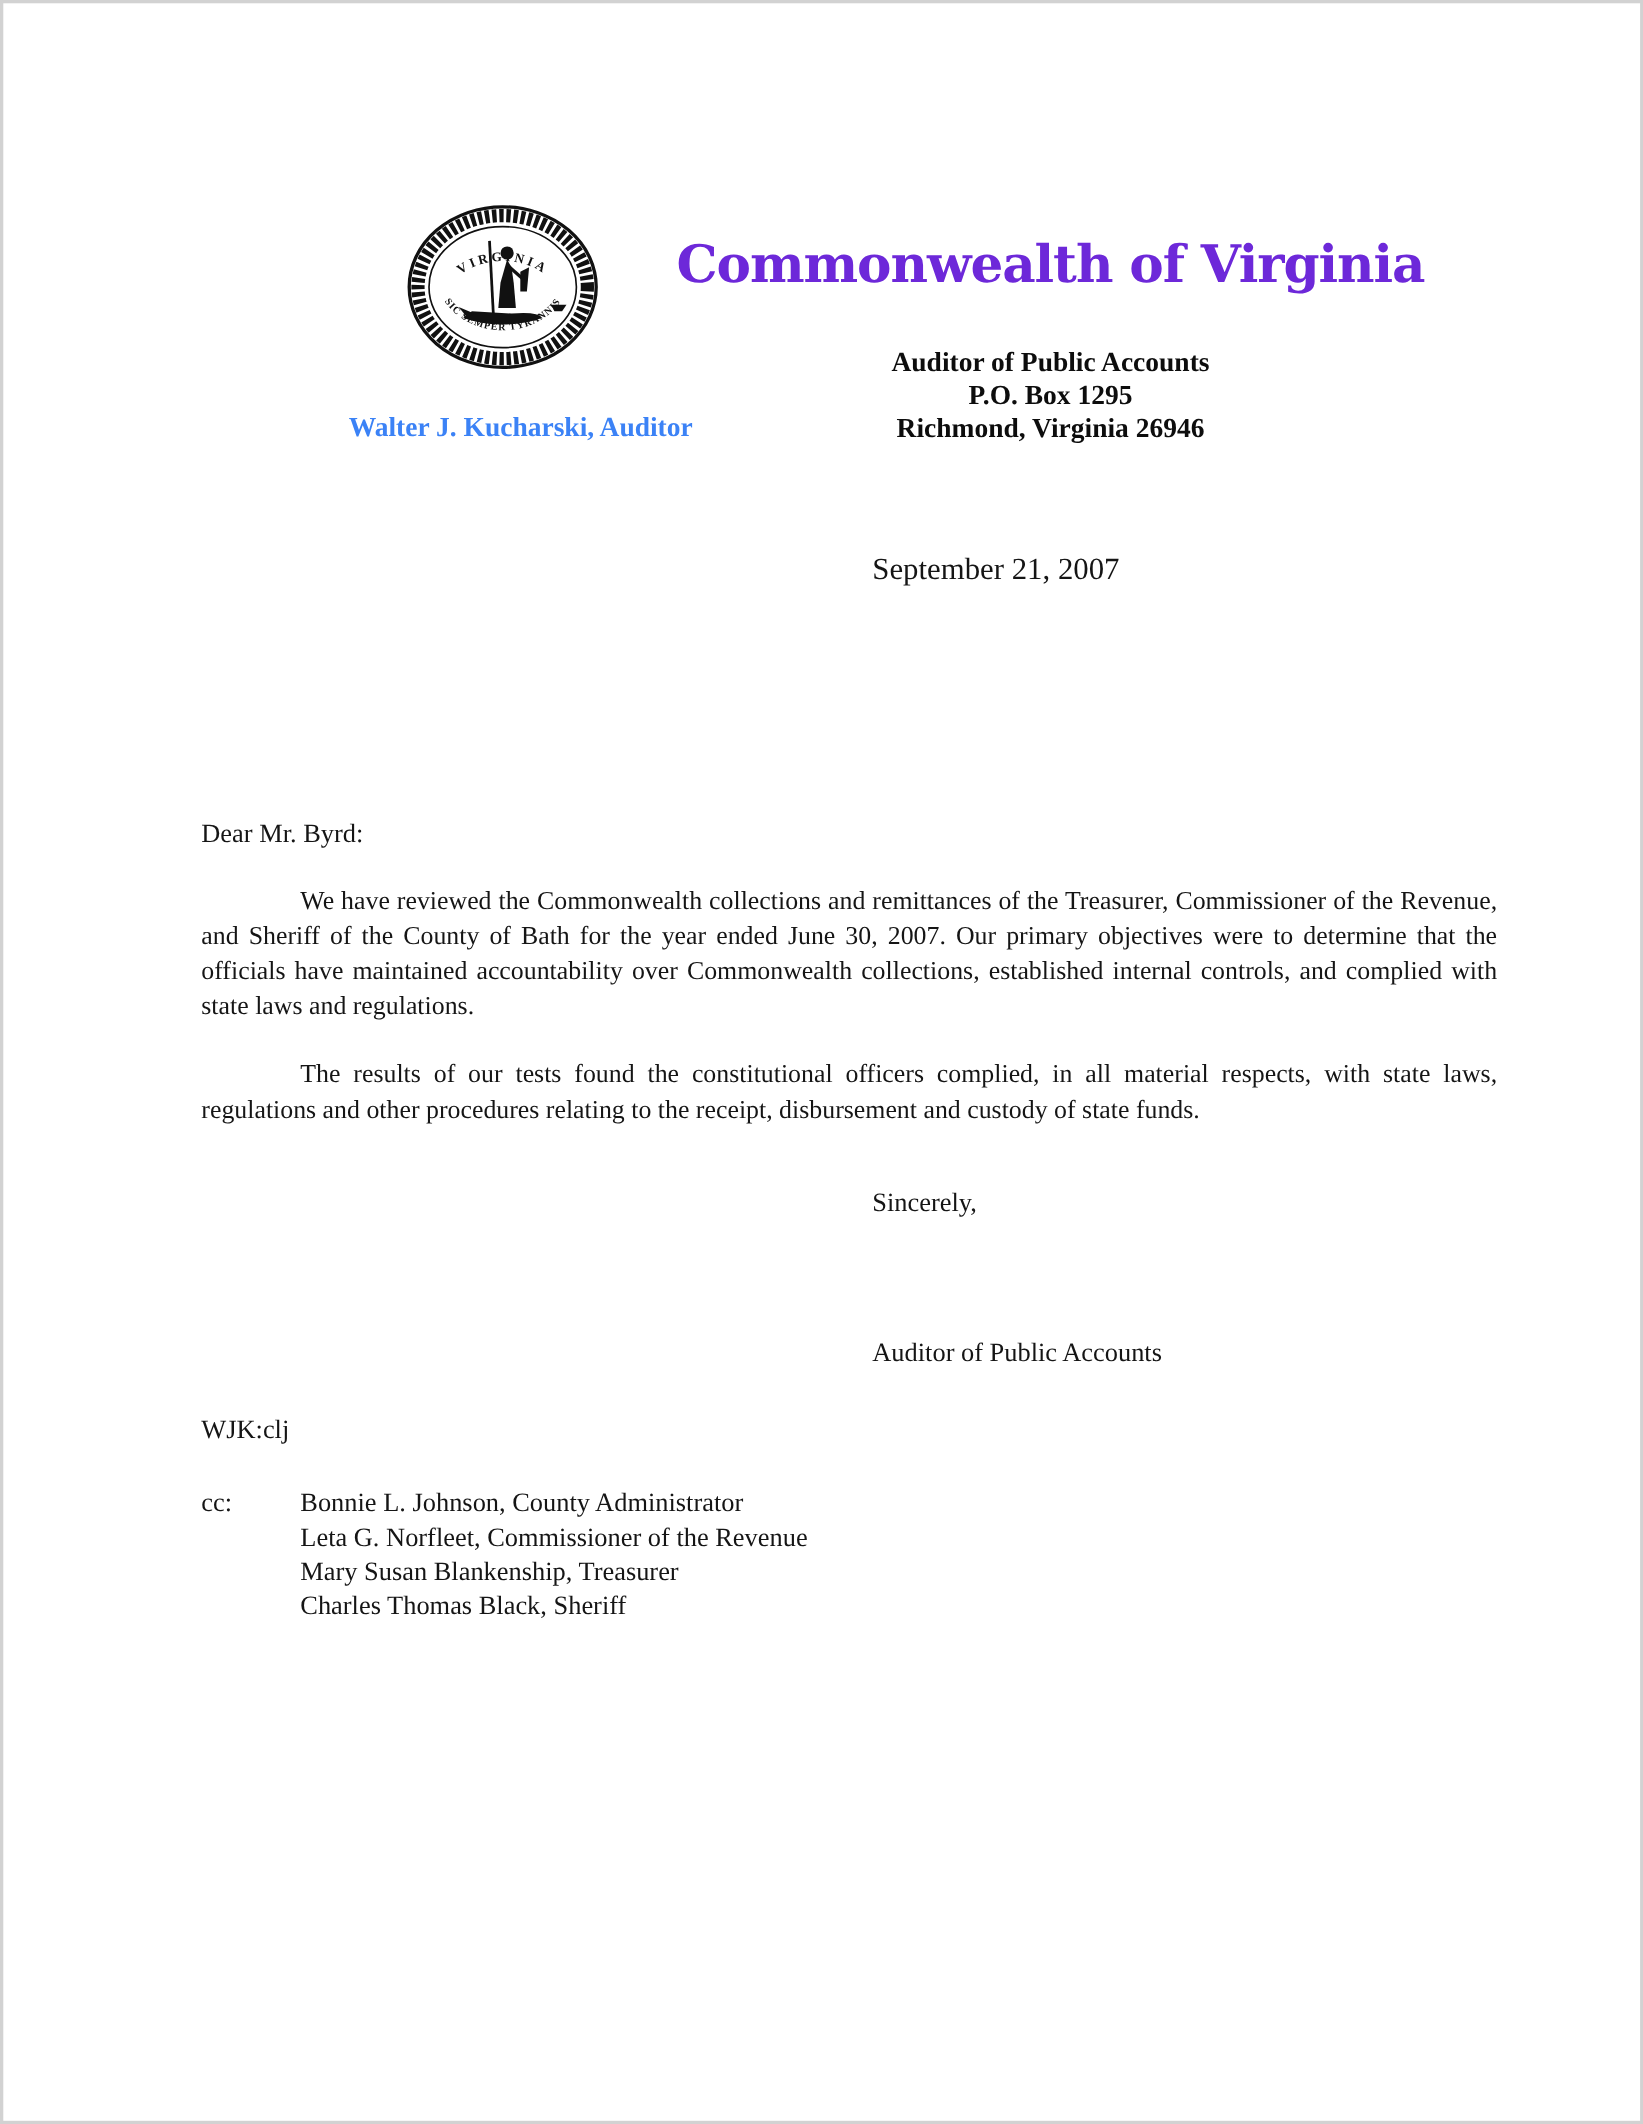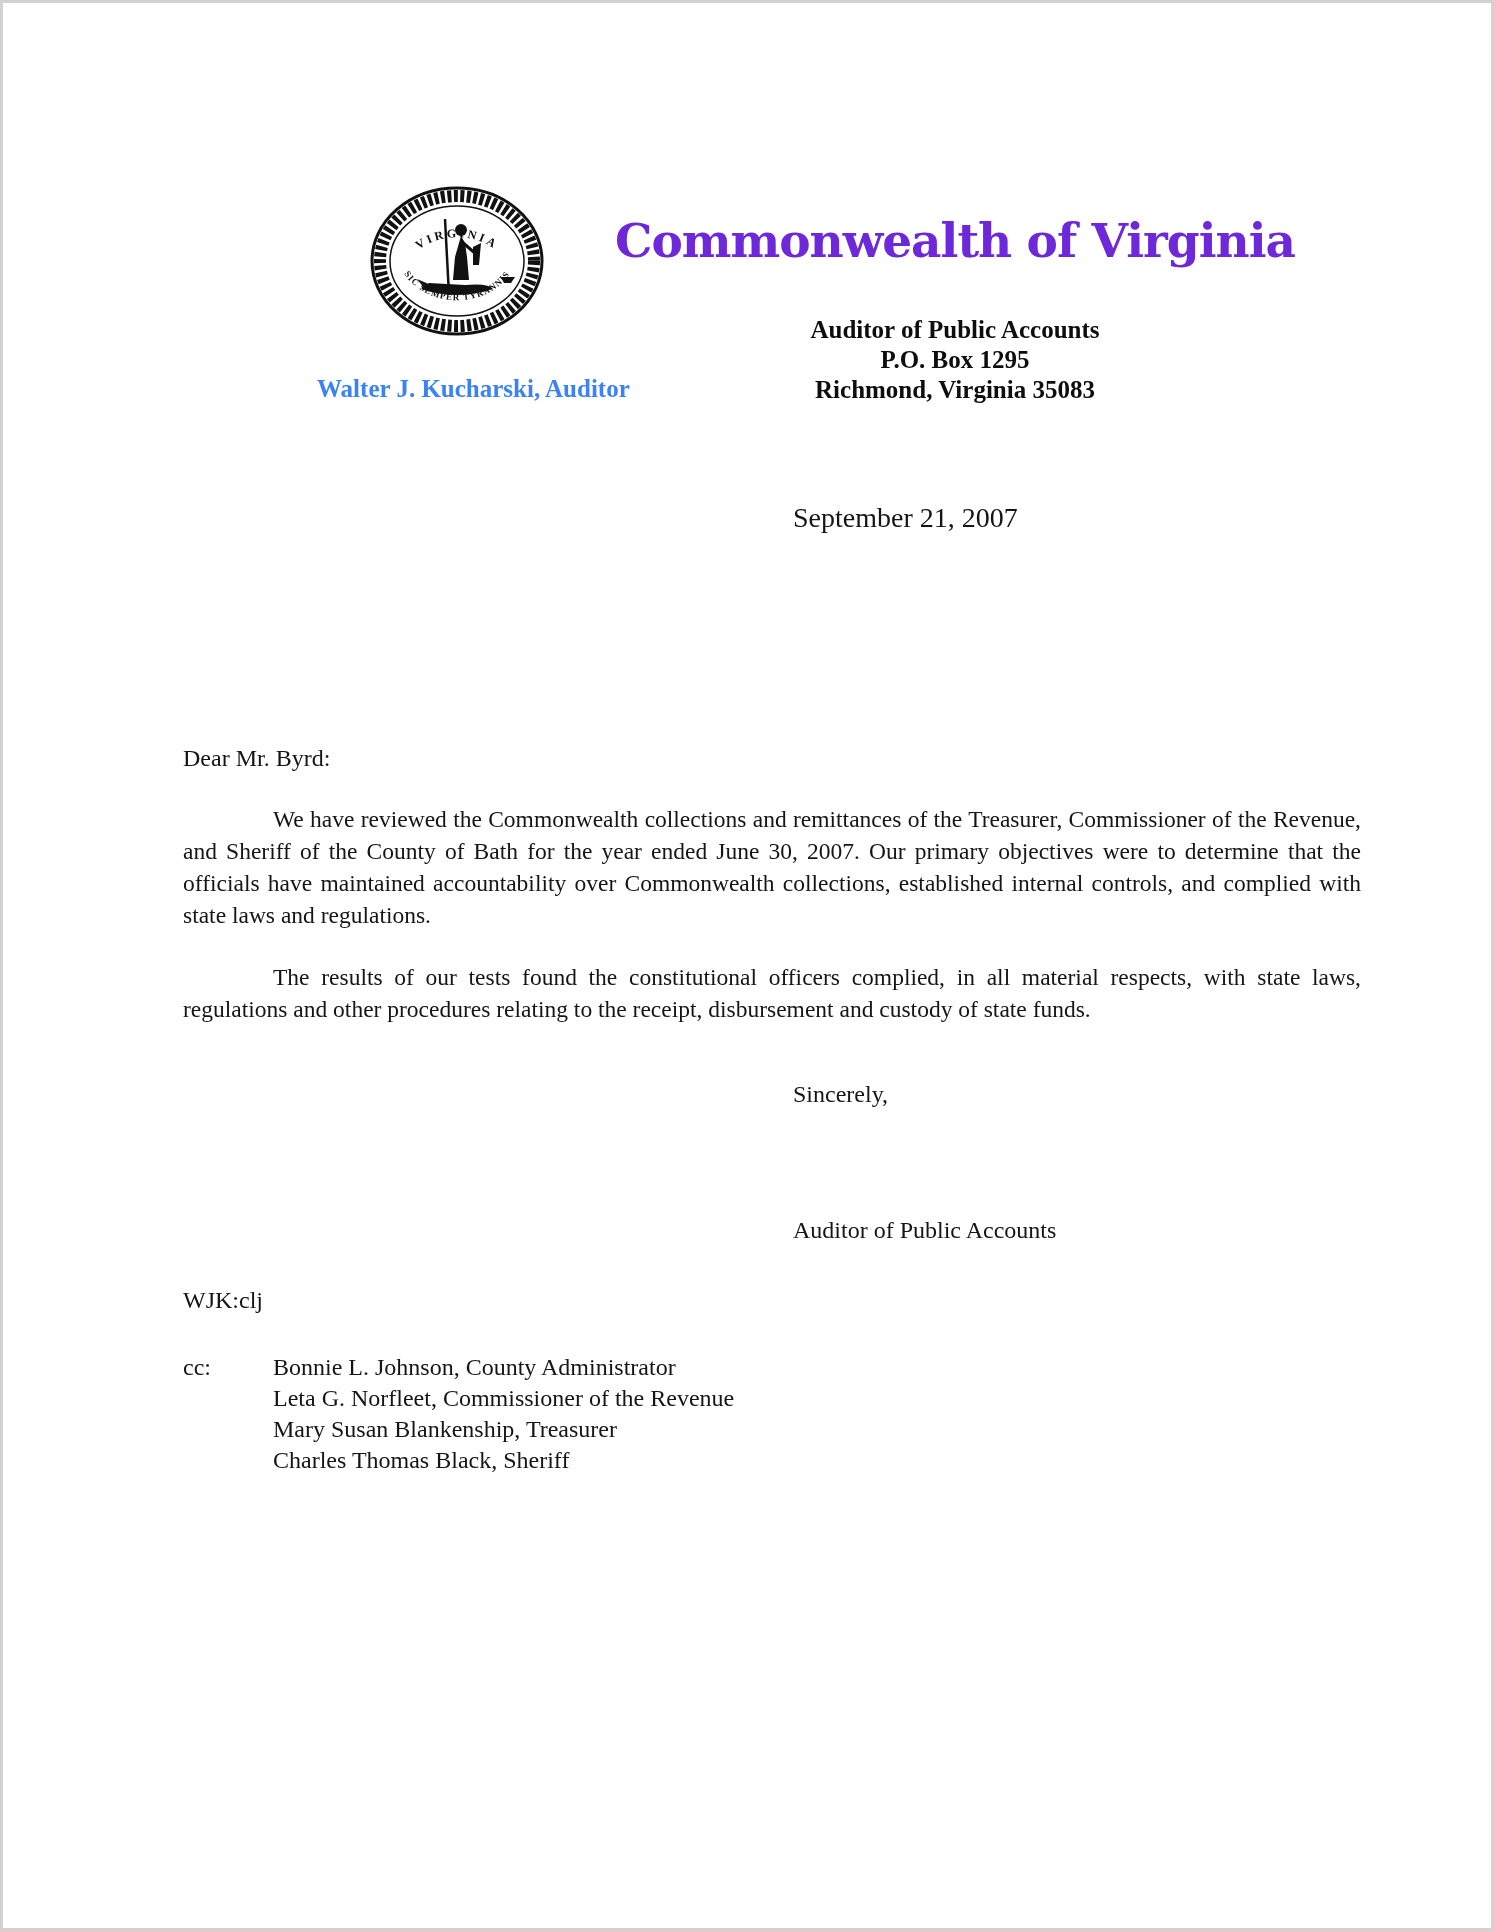--- a/index.html
+++ b/index.html
@@ -152,21 +152,21 @@
     <path d="M 48,94 L 62,100 L 56,104 Z" fill="#111"></path>
 
     <path d="M 132,92 L 146,92 L 142,98 L 135,98 Z" fill="#111"></path>
   </svg>
 
   <div class="org-title">Commonwealth of Virginia</div>
 
   <div class="office-block">
     <div>Auditor of Public Accounts</div>
     <div>P.O. Box 1295</div>
-    <div>Richmond, Virginia 35083</div>
+    <div>Richmond, Virginia 26946</div>
   </div>
 
   <div class="auditor-name">Walter J. Kucharski, Auditor</div>
 
   <div class="date-line">September 21, 2007</div>
 
 
   <div class="salutation">Dear Mr. Byrd:</div>
 
   <div class="para para-1">We have reviewed the Commonwealth collections and remittances of the Treasurer, Commissioner of the Revenue, and Sheriff of the County of Bath for the year ended June 30, 2007.  Our primary objectives were to determine that the officials have maintained accountability over Commonwealth collections, established internal controls, and complied with state laws and regulations.</div>

